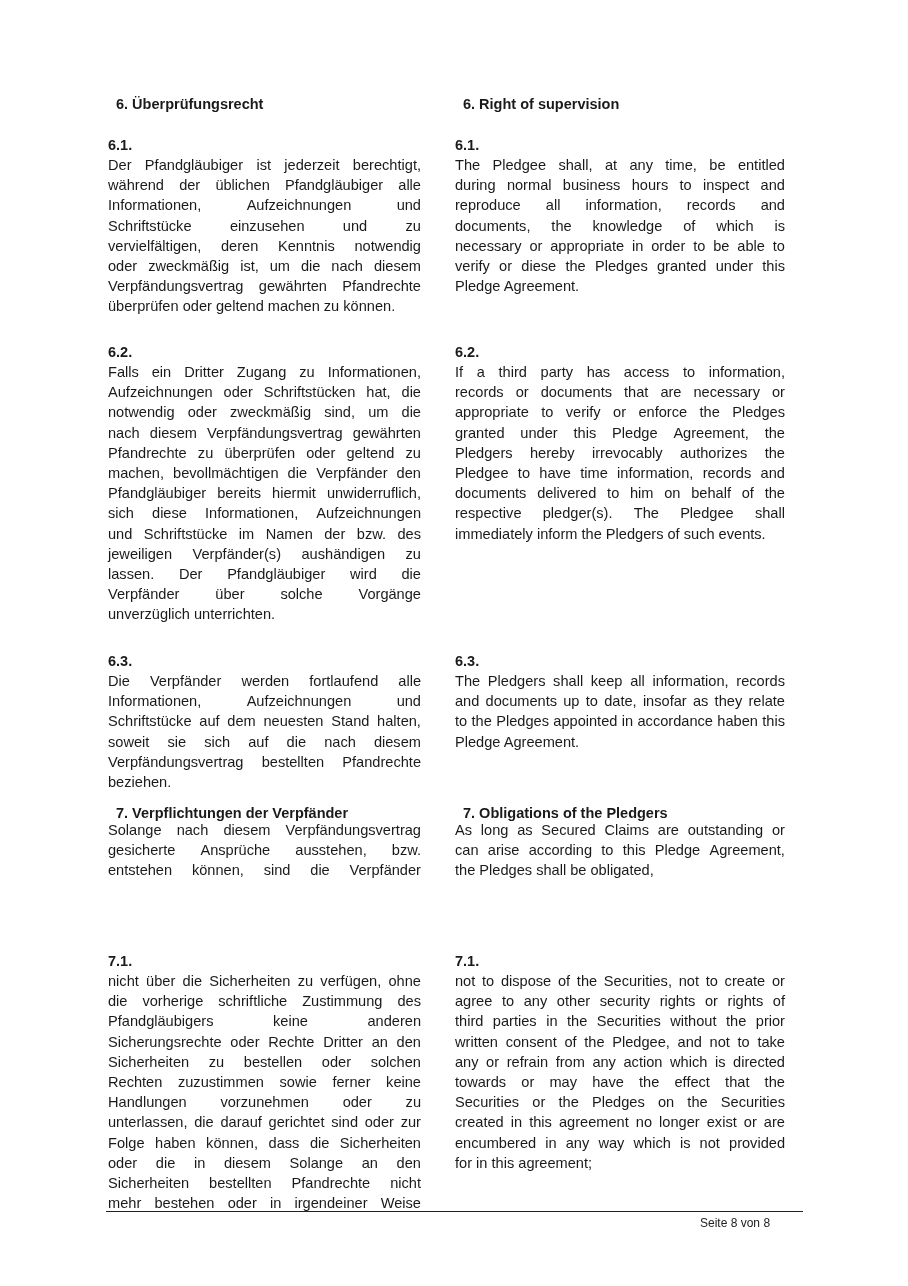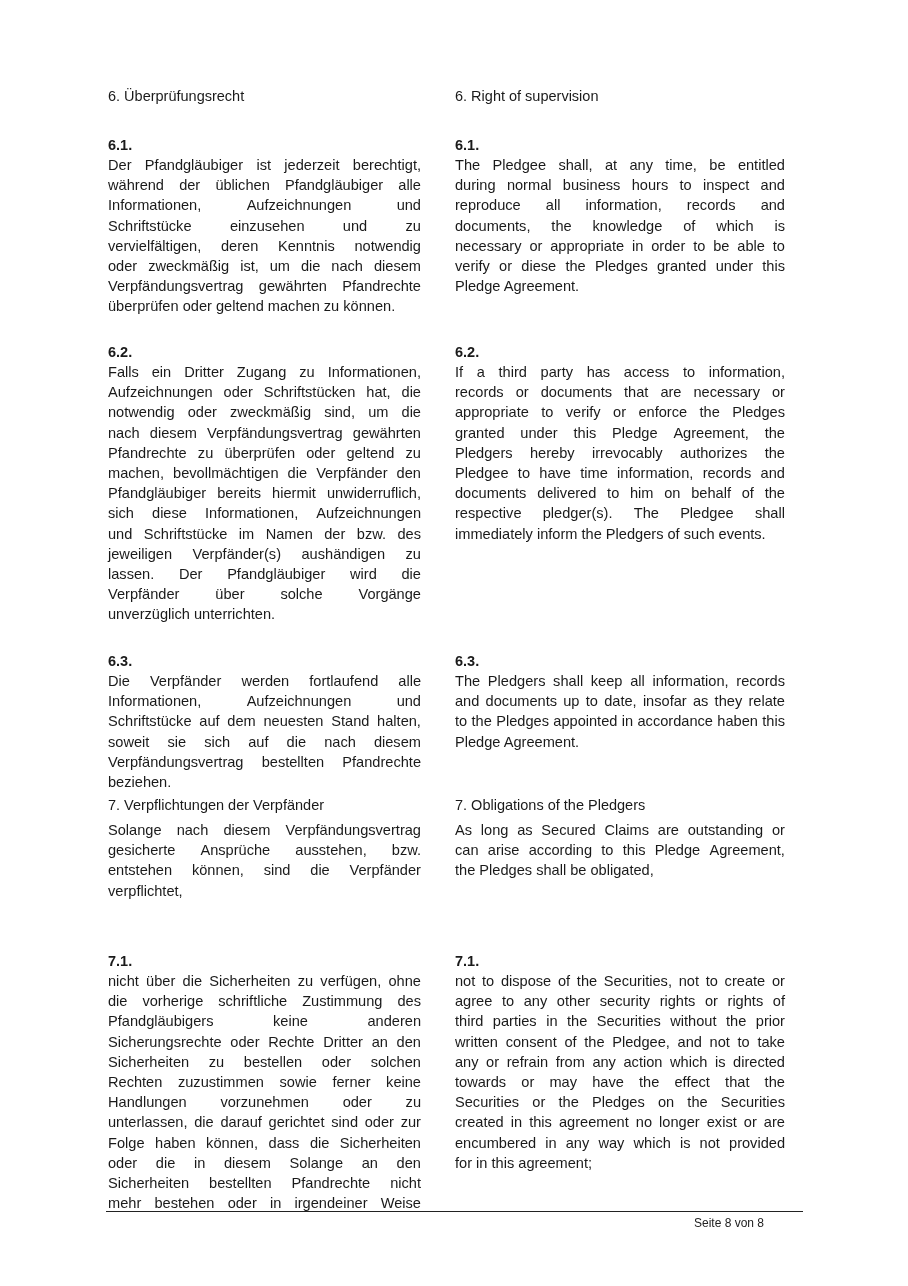--- a/index.html
+++ b/index.html
@@ -1,28 +1,28 @@
 <!DOCTYPE html>
 <html><head>
   <meta charset="utf-8">
   <style>
     html, body { margin: 0; padding: 0; background: #ffffff; }
     body { width: 908px; height: 1286px; position: relative; overflow: hidden;
       font-family: "Liberation Sans", sans-serif; color: #1a1a1a; }
     .col { position: absolute; width: 313px; }
     .col.de { left: 108px; }
     .col.en { left: 455px; width: 330px; }
-    .heading { font-weight: normal; font-size: 14.5px; line-height: 20px; margin: 0; position: absolute; left: 0; white-space: nowrap; }
+    .heading { font-weight: bold; font-size: 14.5px; line-height: 20px; margin: 8px; position: absolute; left: 0; white-space: nowrap; }
     .num { font-weight: bold; font-size: 14.5px; line-height: 20px; margin-top: 24px; }
     .block { position: absolute; left: 0; right: 0; font-size: 14.6px; line-height: 20.2px; }
     .line { display: block; text-align: justify; text-align-last: justify; height: 20.2px; white-space: nowrap; }
     .line.last { text-align-last: left; }
     .line.just { display: flex; justify-content: space-between; }
     .footer-rule { position: absolute; left: 106px; top: 1211px; width: 697px; height: 0; border-top: 1px solid #222; }
-    .footer-text { position: absolute; left: 684px; top: 1216px; width: 90px; text-align: center; font-size: 12px; color: #222; }
+    .footer-text { position: absolute; left: 700px; top: 1216px; width: 90px; text-align: left; font-size: 12px; color: #222; }
   </style>
 </head>
 <body>
 
 <div class="col de">
   <div class="heading" style="top:86px">6. Überprüfungsrecht</div>
 
   <div class="block" style="top:111px">
     <div class="num">6.1.</div>
     <div class="lines">
@@ -223,21 +223,20 @@
           <span>ausstehen,</span>
           <span>bzw.</span>
         </div>
         <div class="line just">
           <span>entstehen</span>
           <span>können,</span>
           <span>sind</span>
           <span>die</span>
           <span>Verpfänder</span>
         </div>
-        <div class="line last">verpflichtet,</div>
       </div>
   </div>
 
   <div class="block" style="top:927px">
     <div class="num">7.1.</div>
     <div class="lines">
         <div class="line just">
           <span>nicht</span>
           <span>über</span>
           <span>die</span>

